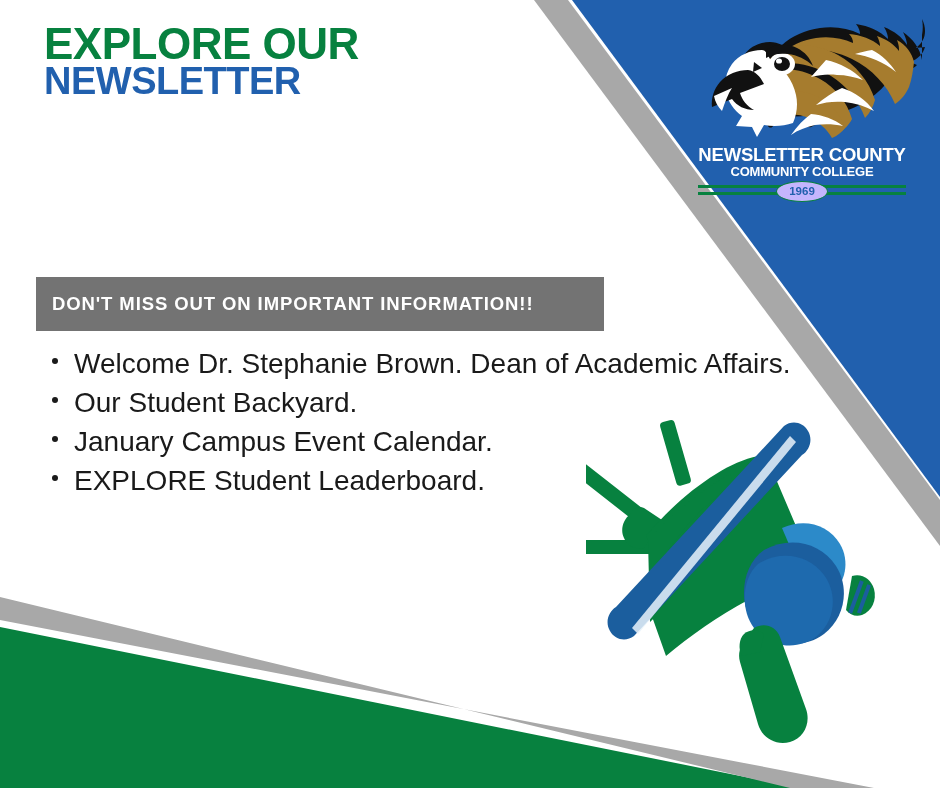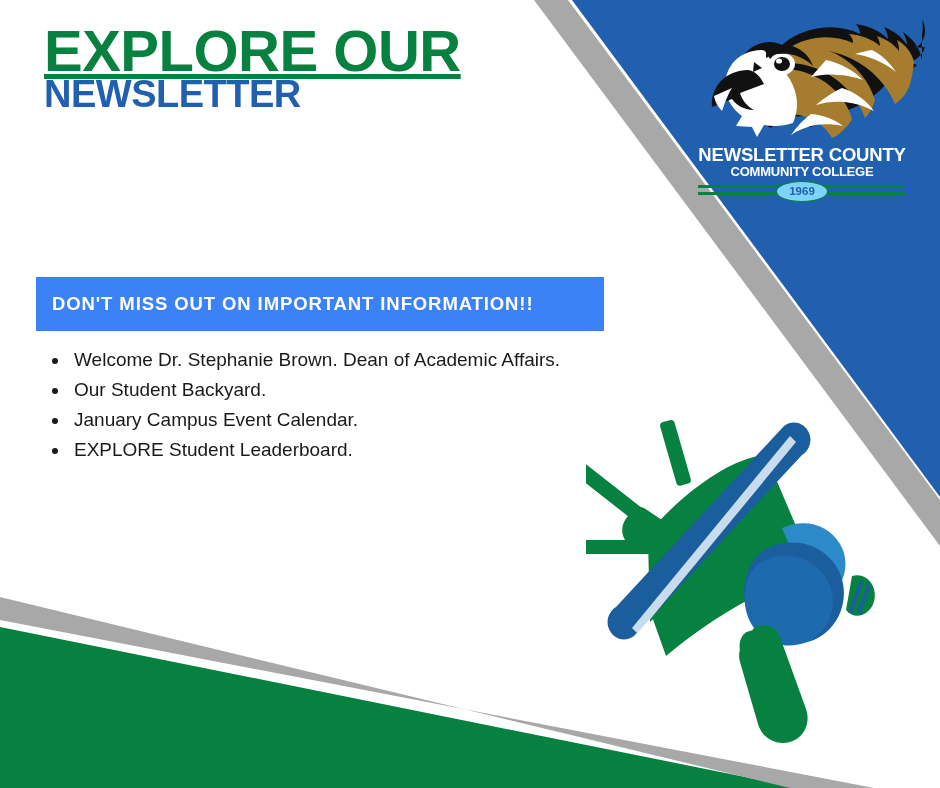--- a/index.html
+++ b/index.html
@@ -45,21 +45,21 @@
     top:24px;
     line-height:0.92;
     letter-spacing:-0.5px;
   }
   .headline .ln{
     display:block;
     font-weight:bold;
     font-size:59px;
     white-space:nowrap;
   }
-  .headline .ln1{font-size:58px;text-decoration:underline;}
+  .headline .ln1{font-size:44px;}
   .headline .ln2{font-size:58px;}
   .headline .ln3{font-size:38px;}
 
   
   .subbanner{
     position:absolute;
     left:36px;
     top:277px;
     width:568px;
     height:54px;
@@ -78,21 +78,21 @@
   .bullets{
     position:absolute;
     left:22px;
     top:350px;
     margin:0;
     padding:0 0 0 24px;
     list-style:none;
   }
   .bullets li{
     position:relative;
-    font-size:19px;
+    font-size:28px;
     color:#1a1a1a;
     line-height:1.0;
     padding:0 0 0 28px;
     margin:0 0 11px 0;
     white-space:nowrap;
   }
   .bullets li::before{
     content:"";
     position:absolute;
     left:6px;
@@ -131,21 +131,21 @@
   }
   .logo-rule .bar.b1{top:4px;}
   .logo-rule .bar.b2{top:11px;}
   .logo-year{
     position:absolute;
     left:50%;
     top:0px;
     transform:translateX(-50%);
     width:50px;height:19px;
     border-radius:50%;
-    background:#7dd3fc;
+    background:#c4b5fd;
     border:1.5px solid #07813F;
     color:#2160AE;
     font-weight:bold;
     font-size:11.5px;
     line-height:18px;
   }
 
   
   .megaphone{
     position:absolute;
@@ -163,21 +163,21 @@
   <div class="shape tr-blue" style="background: rgb(33, 96, 174);"></div>
   <div class="shape tr-grey" style="background: rgb(168, 168, 168);"></div>
   <div class="shape bl-green" style="background: rgb(7, 129, 63);"></div>
   <div class="shape bl-grey" style="background: rgb(168, 168, 168);"></div>
 
   <div class="headline">
     <span class="ln ln1" style="color: rgb(7, 129, 63);">EXPLORE OUR</span>
     <span class="ln ln3" style="color: rgb(33, 96, 174);">NEWSLETTER</span>
   </div>
 
-  <div class="subbanner" style="background: #3b82f6;">
+  <div class="subbanner" style="background: #737373;">
     <span style="color: rgb(255, 255, 255);">DON'T MISS OUT ON IMPORTANT INFORMATION!!</span>
   </div>
 
   <ul class="bullets">
     <li><span>Welcome Dr. Stephanie Brown. Dean of Academic Affairs.</span></li>
     <li><span>Our Student Backyard.</span></li>
     <li><span>January Campus Event Calendar.</span></li>
     <li><span>EXPLORE Student Leaderboard.</span></li>
   </ul>
 

